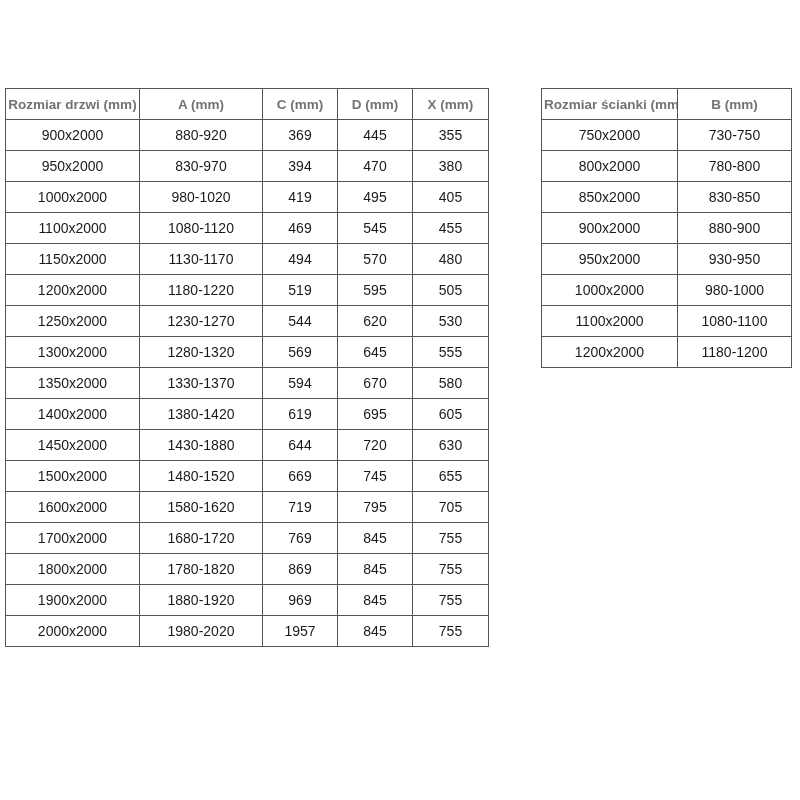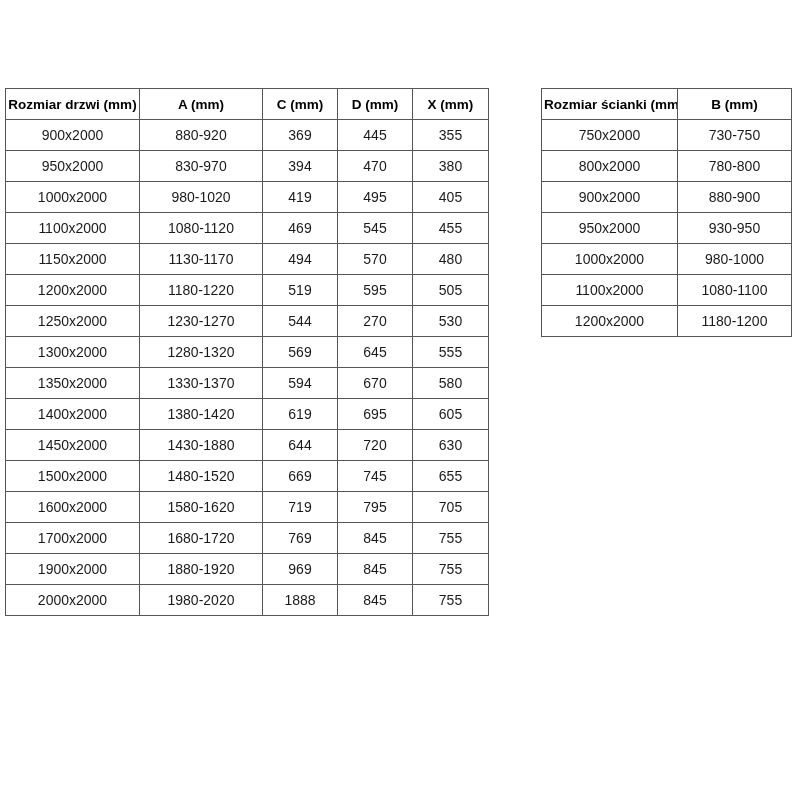--- a/index.html
+++ b/index.html
@@ -30,21 +30,21 @@
     text-align: center;
     vertical-align: middle;
     height: 30px;
     padding: 0 2px;
     overflow: hidden;
     white-space: nowrap;
   }
   table.spec th {
     font-weight: bold;
     font-size: 13.5px;
-    color: #000000;
+    color: #737373;
   }
   table.spec td {
     font-weight: normal;
     font-size: 14px;
     color: #1a1a1a;
   }
   #doors-table {
     left: 5px;
     top: 88px;
     width: 483px;
@@ -117,21 +117,21 @@
           <td>1200x2000</td>
           <td>1180-1220</td>
           <td>519</td>
           <td>595</td>
           <td>505</td>
         </tr>
         <tr>
           <td>1250x2000</td>
           <td>1230-1270</td>
           <td>544</td>
-          <td>270</td>
+          <td>620</td>
           <td>530</td>
         </tr>
         <tr>
           <td>1300x2000</td>
           <td>1280-1320</td>
           <td>569</td>
           <td>645</td>
           <td>555</td>
         </tr>
         <tr>
@@ -170,30 +170,37 @@
           <td>705</td>
         </tr>
         <tr>
           <td>1700x2000</td>
           <td>1680-1720</td>
           <td>769</td>
           <td>845</td>
           <td>755</td>
         </tr>
         <tr>
+          <td>1800x2000</td>
+          <td>1780-1820</td>
+          <td>869</td>
+          <td>845</td>
+          <td>755</td>
+        </tr>
+        <tr>
           <td>1900x2000</td>
           <td>1880-1920</td>
           <td>969</td>
           <td>845</td>
           <td>755</td>
         </tr>
         <tr>
           <td>2000x2000</td>
           <td>1980-2020</td>
-          <td>1888</td>
+          <td>1957</td>
           <td>845</td>
           <td>755</td>
         </tr>
       </tbody>
   </table>
 
   <table class="spec" id="walls-table">
     <colgroup>
       <col style="width:136px">
       <col style="width:114px">
@@ -207,20 +214,24 @@
     <tbody>
         <tr>
           <td>750x2000</td>
           <td>730-750</td>
         </tr>
         <tr>
           <td>800x2000</td>
           <td>780-800</td>
         </tr>
         <tr>
+          <td>850x2000</td>
+          <td>830-850</td>
+        </tr>
+        <tr>
           <td>900x2000</td>
           <td>880-900</td>
         </tr>
         <tr>
           <td>950x2000</td>
           <td>930-950</td>
         </tr>
         <tr>
           <td>1000x2000</td>
           <td>980-1000</td>

